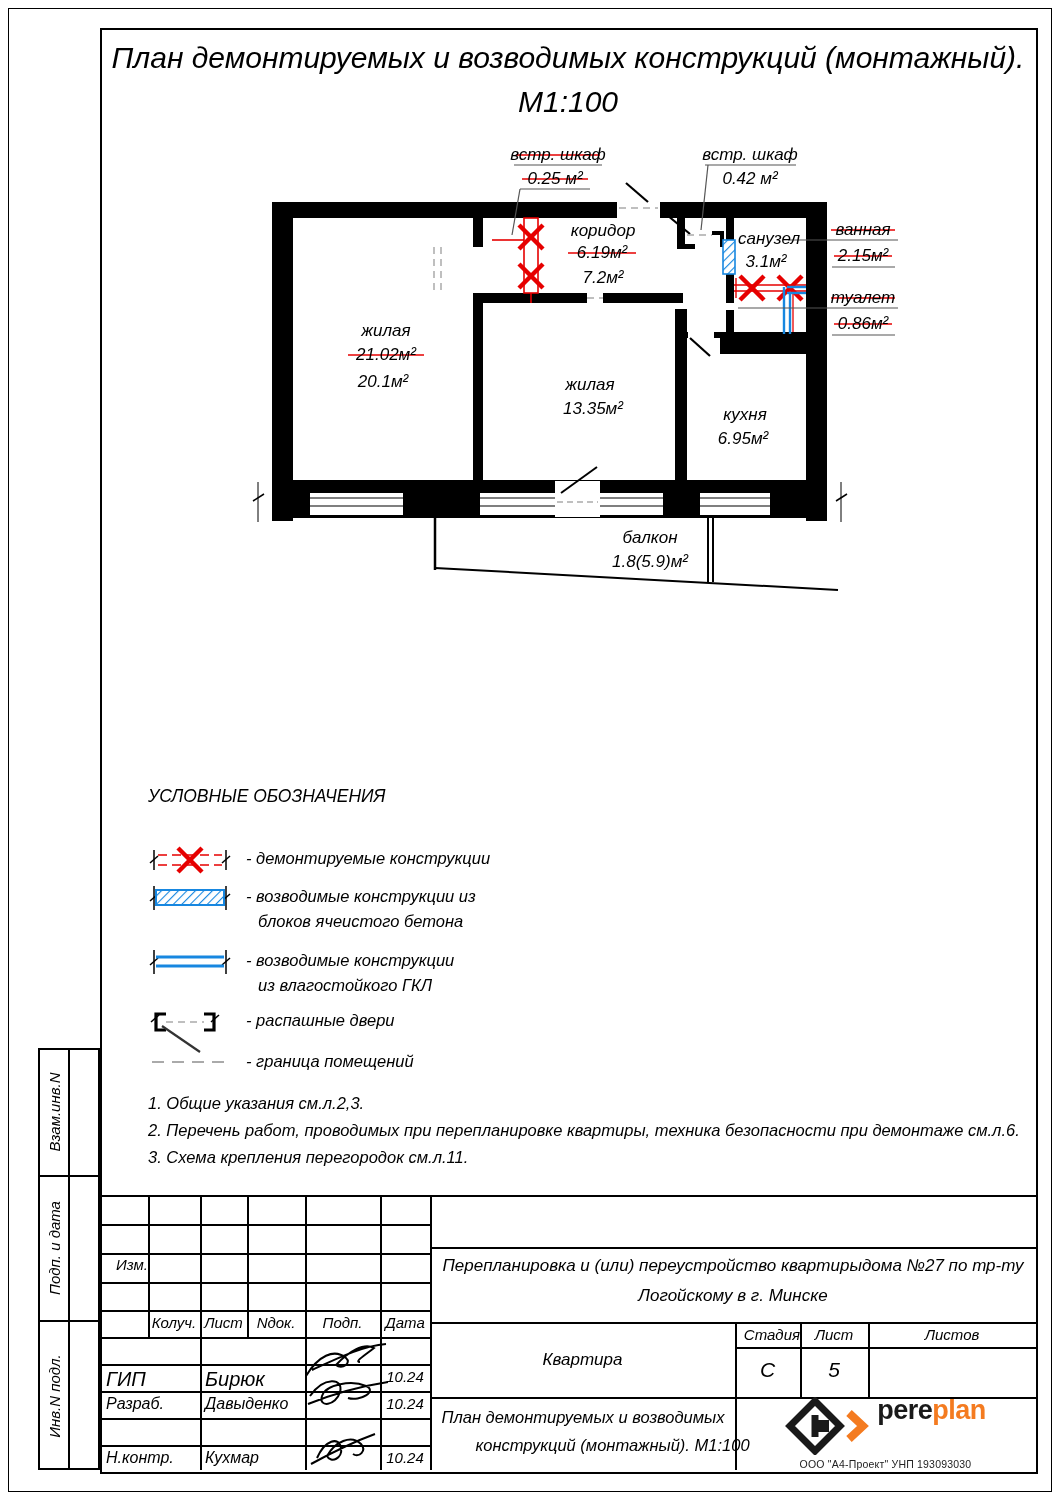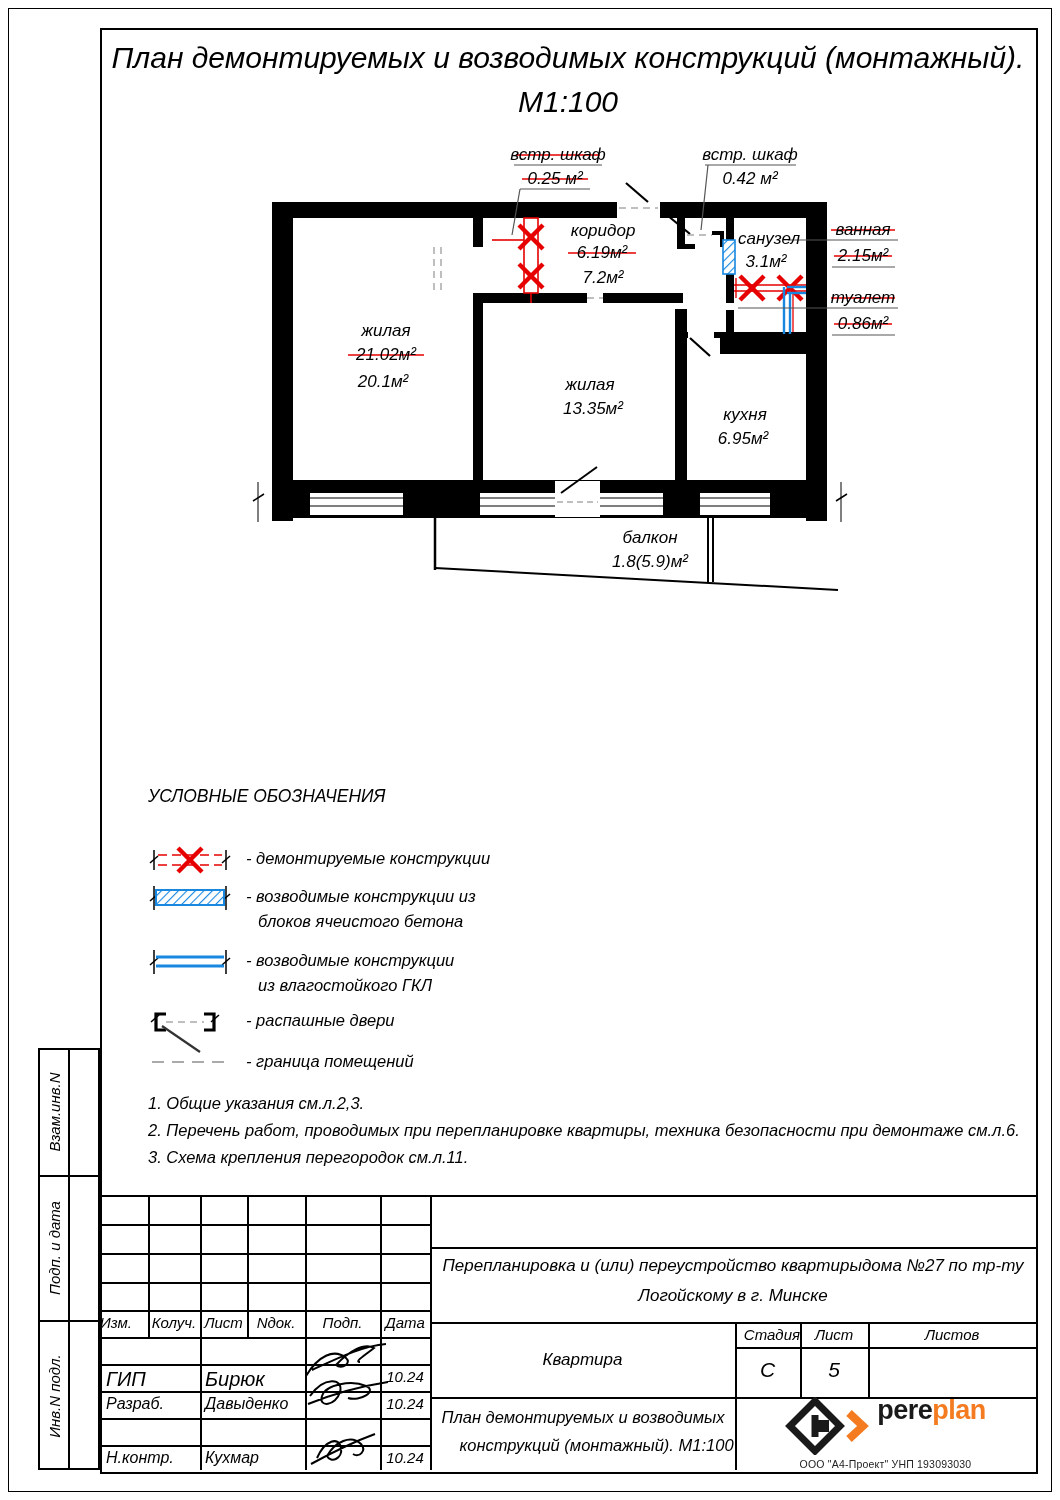--- a/index.html
+++ b/index.html
@@ -302,21 +302,21 @@
   <div class="vl" style="left:430px;top:1195px;height:275px"></div>
   <div class="vl" style="left:148px;top:1195px;height:142px"></div>
   <div class="vl" style="left:200px;top:1195px;height:275px"></div>
   <div class="vl" style="left:247px;top:1195px;height:142px"></div>
   <div class="vl" style="left:305px;top:1195px;height:275px"></div>
   <div class="vl" style="left:380px;top:1195px;height:275px"></div>
   <div class="vl" style="left:735px;top:1322px;height:148px"></div>
   <div class="vl" style="left:800px;top:1322px;height:75px"></div>
   <div class="vl" style="left:868px;top:1322px;height:75px"></div>
 
-  <div class="tb-text" style="left:100px;top:1314px;width:48px;text-align:left">Изм.</div>
+  <div class="tb-text" style="left:100px;top:1256px;width:48px;text-align:right">Изм.</div>
   <div class="tb-text" style="left:148px;top:1314px;width:52px;text-align:center">Колуч.</div>
   <div class="tb-text" style="left:200px;top:1314px;width:47px;text-align:center">Лист</div>
   <div class="tb-text" style="left:247px;top:1314px;width:58px;text-align:center">Nдок.</div>
   <div class="tb-text" style="left:305px;top:1314px;width:75px;text-align:center">Подп.</div>
   <div class="tb-text" style="left:380px;top:1314px;width:50px;text-align:center">Дата</div>
 
   <div class="tb-text" style="left:106px;top:1368px;font-size:20px">ГИП</div>
   <div class="tb-text" style="left:205px;top:1368px;font-size:20px">Бирюк</div>
   <div class="tb-text" style="left:380px;top:1368px;width:50px;text-align:center;font-size:15px">10.24</div>
   <div class="tb-text" style="left:106px;top:1395px;font-size:16px">Разраб.</div>
@@ -339,21 +339,21 @@
   <div class="tb-text" style="left:430px;top:1256px;width:606px;text-align:center;font-size:17px">Перепланировка и (или) переустройство квартирыдома №27 по тр-ту</div>
   <div class="tb-text" style="left:430px;top:1286px;width:606px;text-align:center;font-size:17px">Логойскому в г. Минске</div>
   <div class="tb-text" style="left:430px;top:1350px;width:305px;text-align:center;font-size:17px">Квартира</div>
   <div class="tb-text" style="left:735px;top:1326px;width:65px;text-align:right">Стадия</div>
   <div class="tb-text" style="left:800px;top:1326px;width:68px;text-align:center">Лист</div>
   <div class="tb-text" style="left:868px;top:1326px;width:168px;text-align:center">Листов</div>
   <div class="tb-text" style="left:735px;top:1358px;width:65px;text-align:center;font-size:21px">С</div>
   <div class="tb-text" style="left:800px;top:1358px;width:68px;text-align:center;font-size:21px">5</div>
   <div class="tb-text" style="left:868px;top:1358px;width:168px;text-align:center;font-size:21px"></div>
   <div class="tb-text" style="left:430px;top:1408px;width:306px;text-align:center;font-size:16.5px">План демонтируемых и возводимых</div>
-  <div class="tb-text" style="left:430px;top:1436px;width:333px;text-align:center;font-size:16.5px">конструкций (монтажный). М1:100</div>
+  <div class="tb-text" style="left:446px;top:1436px;width:333px;text-align:center;font-size:16.5px">конструкций (монтажный). М1:100</div>
 
   <div class="logo-wrap">
     <div class="logo-line">
       <svg width="92" height="58" viewBox="0 0 92 58">
         <g transform="translate(30,29)">
           <path d="M0,-25 L25,0 L0,25 L-25,0 Z" fill="none" stroke="#1a1a1a" stroke-width="7"></path>
           <line x1="0" y1="-11" x2="0" y2="11" stroke="#1a1a1a" stroke-width="7"></line>
           <rect x="2" y="-6" width="12" height="12" fill="#1a1a1a"></rect>
         </g>
         <polyline points="64,16 78,29 64,42" fill="none" stroke="#f47b20" stroke-width="8"></polyline>

